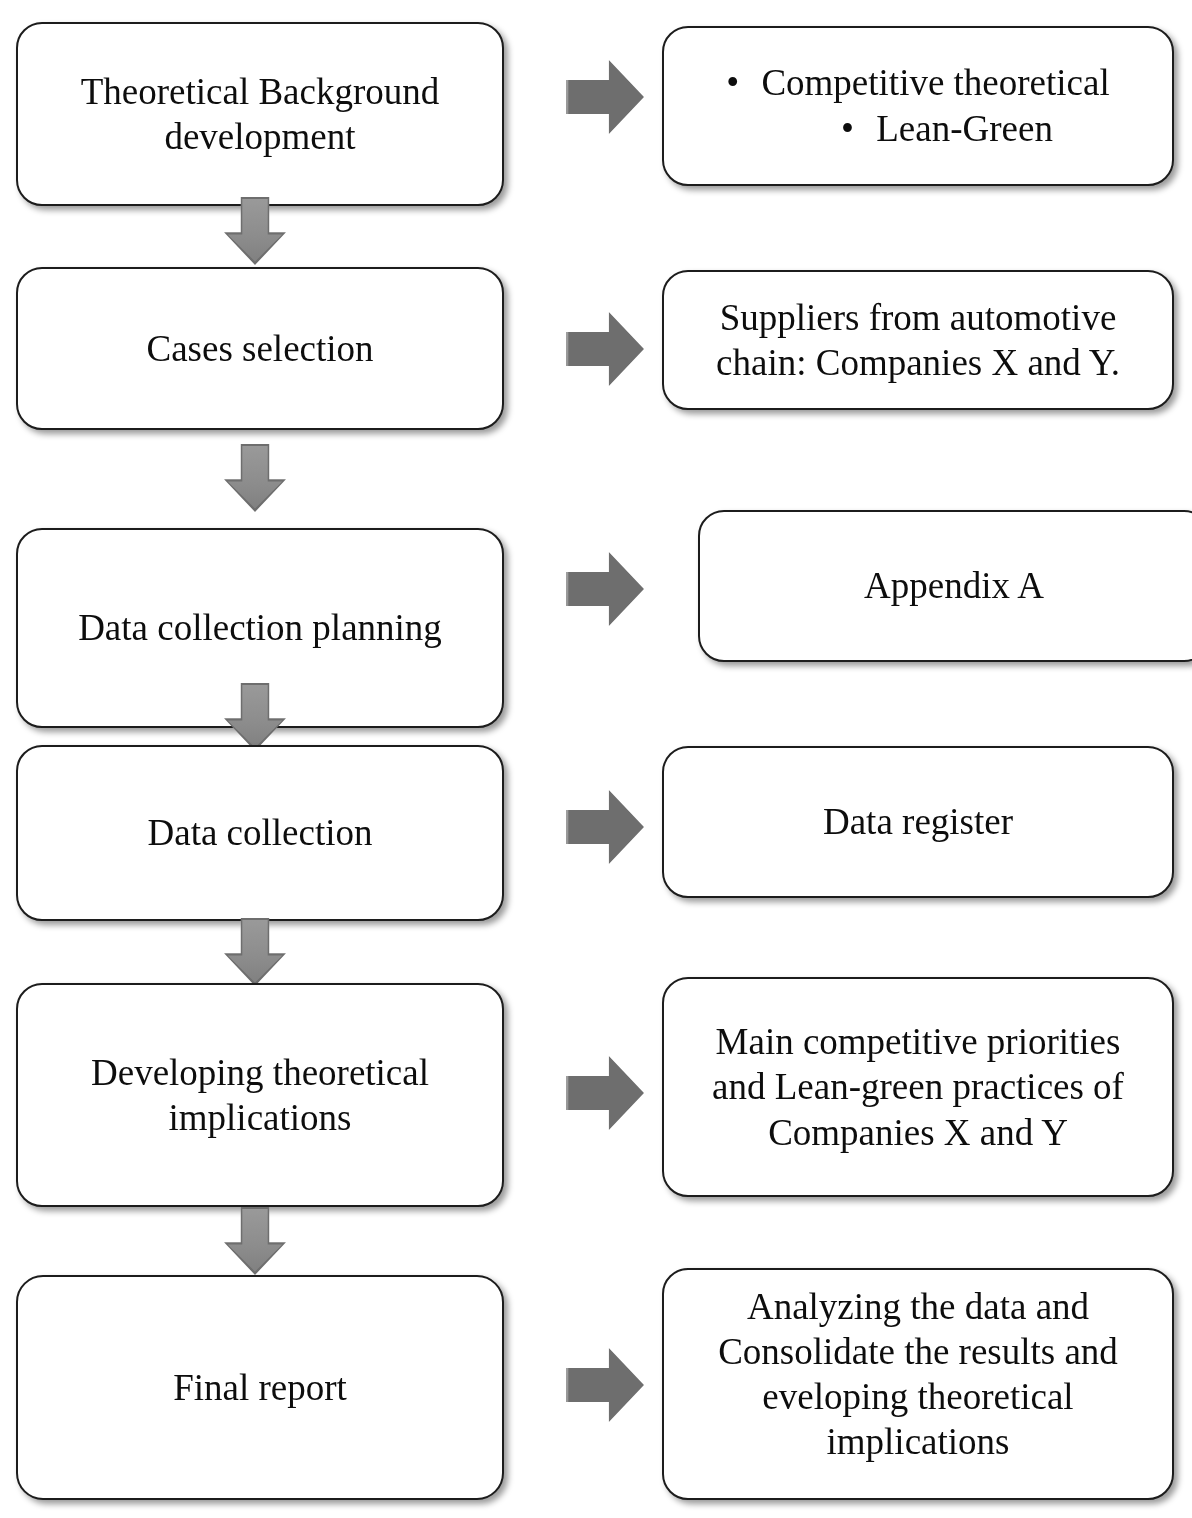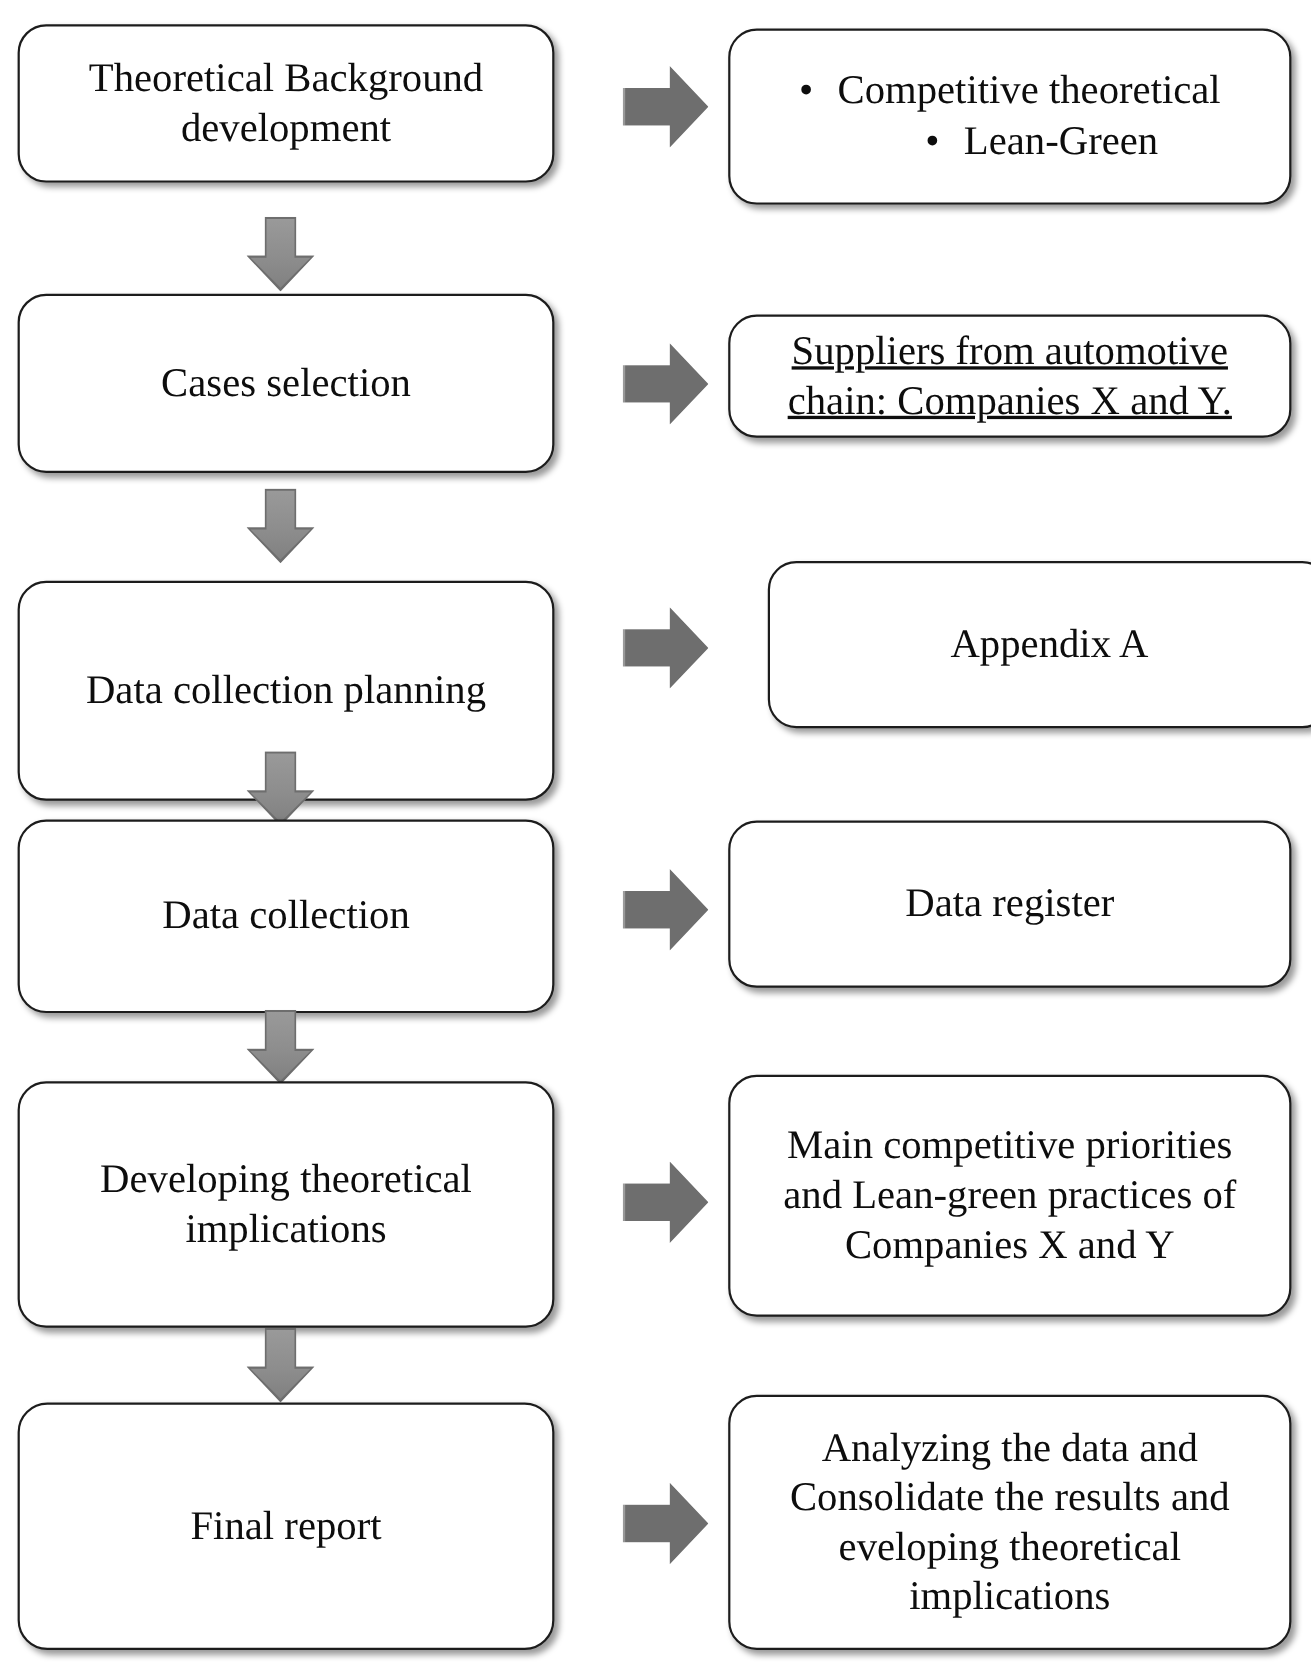--- a/index.html
+++ b/index.html
@@ -103,21 +103,21 @@
     clip-path: polygon(
       0% 27%, 55% 27%, 55% 0%, 100% 50%, 55% 100%, 55% 73%, 0% 73%,
       3% 73%, 3% 30%, 58% 30%, 58% 6%, 95% 50%, 58% 94%, 58% 70%, 3% 70%, 3% 27%
     );
     pointer-events: none;
   }
 </style>
 </head>
 <body>
 
-<div class="flowbox col-left vcenter" style="top:22px; height:144px;justify-content:flex-end;">
+<div class="flowbox col-left vcenter" style="top:22px; height:184px;justify-content:flex-end;">
   <div class="boxtext">Theoretical Background
 development</div>
 </div>
 
 <div class="arrow-right" style="top:60px;"></div>
 
 <div class="flowbox col-right vcenter" style="top:26px; height:160px;">
   <ul class="bullets">
     <li><span class="dot">•</span><span>Competitive theoretical</span></li>
     <li class="indent"><span class="dot">•</span><span>Lean-Green</span></li>
@@ -125,21 +125,21 @@
 </div>
 
 <div class="arrow-down" style="top:197px;"></div>
 
 <div class="flowbox col-left vcenter" style="top:267px; height:163px;">
   <div class="boxtext">Cases selection</div>
 </div>
 
 <div class="arrow-right" style="top:312px;"></div>
 
-<div class="flowbox col-right vcenter" style="top:286px; height:112px;text-decoration:underline;">
+<div class="flowbox col-right vcenter" style="top:270px; height:140px;">
   <div class="boxtext">Suppliers from automotive
 chain: Companies X and Y.</div>
 </div>
 
 <div class="arrow-down" style="top:444px;"></div>
 
 <div class="flowbox col-left vcenter" style="top:528px; height:200px;justify-content:center;">
   <div class="boxtext">Data collection planning</div>
 </div>
 
@@ -177,18 +177,18 @@
 </div>
 
 <div class="arrow-down" style="top:1207px;"></div>
 
 <div class="flowbox col-left vcenter" style="top:1275px; height:225px;border-radius:27px;">
   <div class="boxtext">Final report</div>
 </div>
 
 <div class="arrow-right" style="top:1348px;"></div>
 
-<div class="flowbox col-right vtop" style="top:1268px; height:232px; padding-top:24px;">
+<div class="flowbox col-right vtop" style="top:1268px; height:232px; padding-top:14px;">
   <div class="boxtext">Analyzing the data and
 Consolidate the results and
 eveloping theoretical
 implications</div>
 </div>
 
 </body></html>

